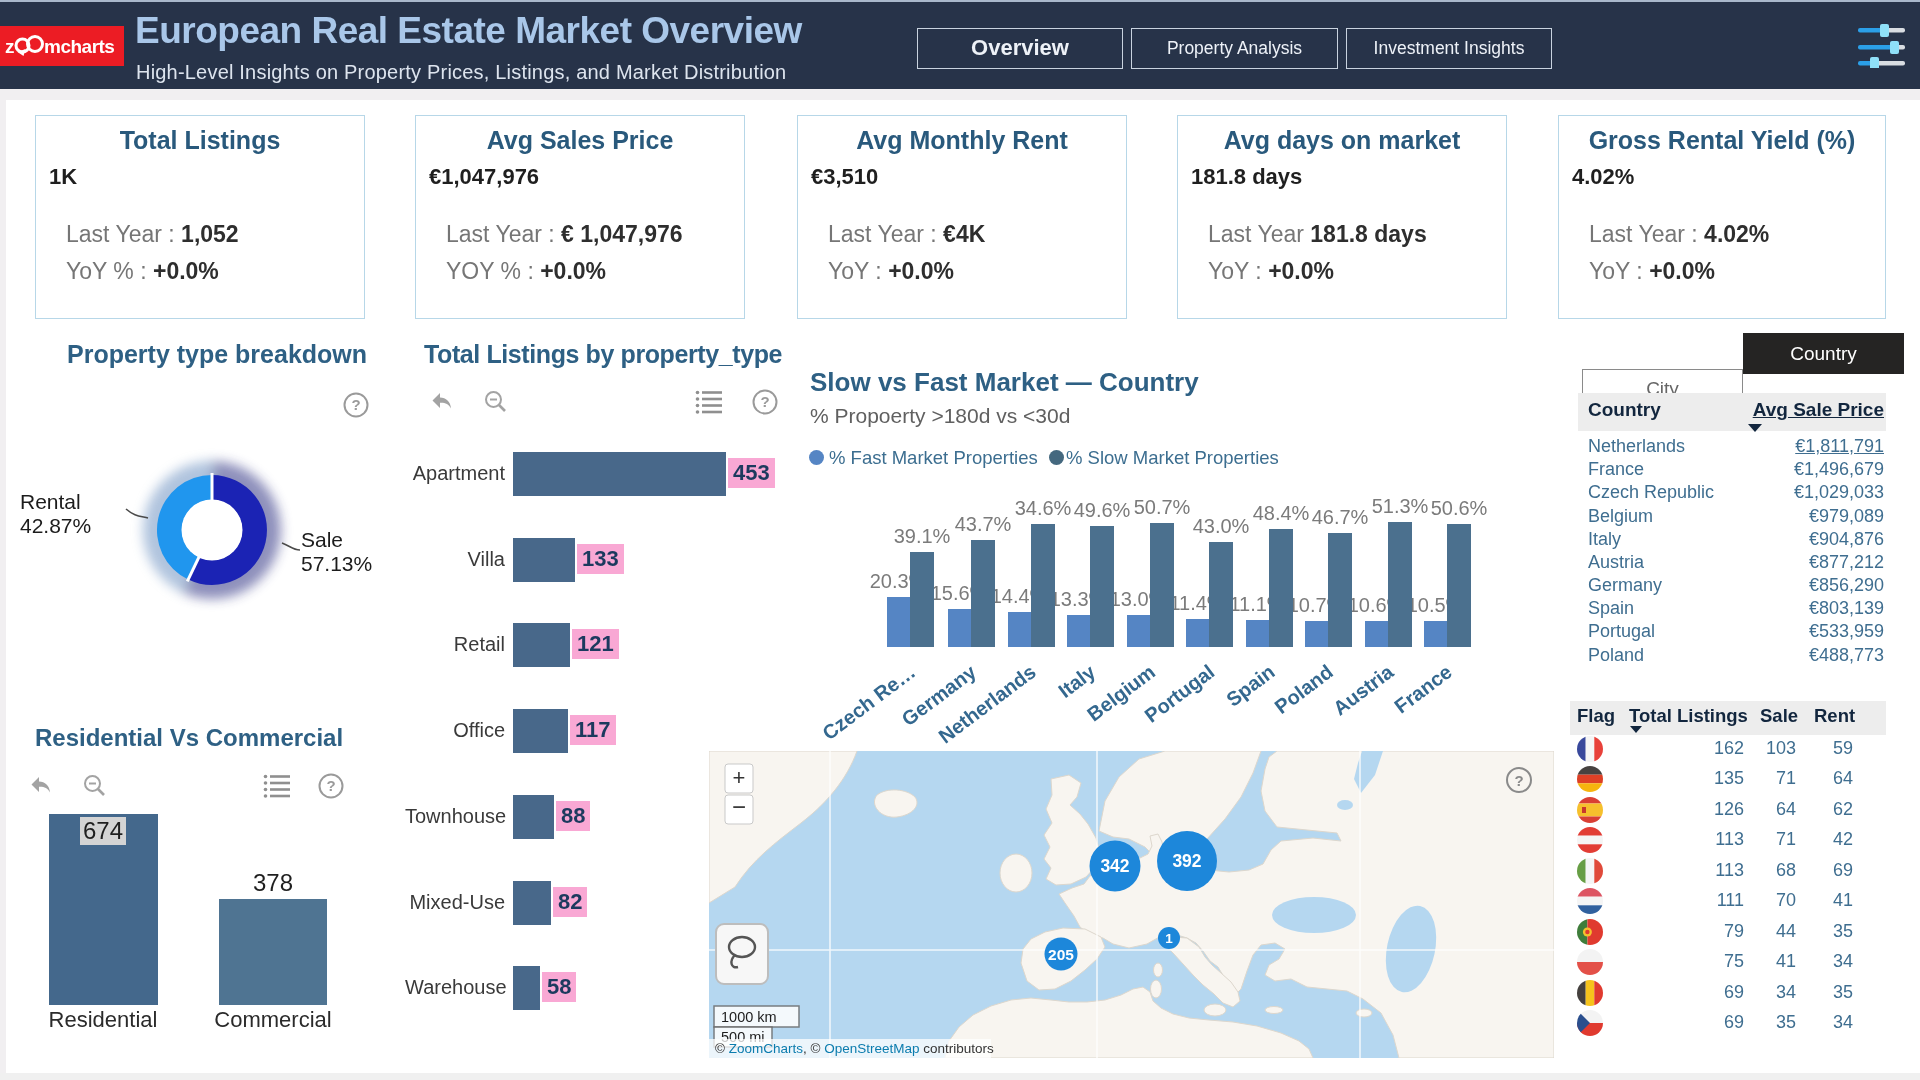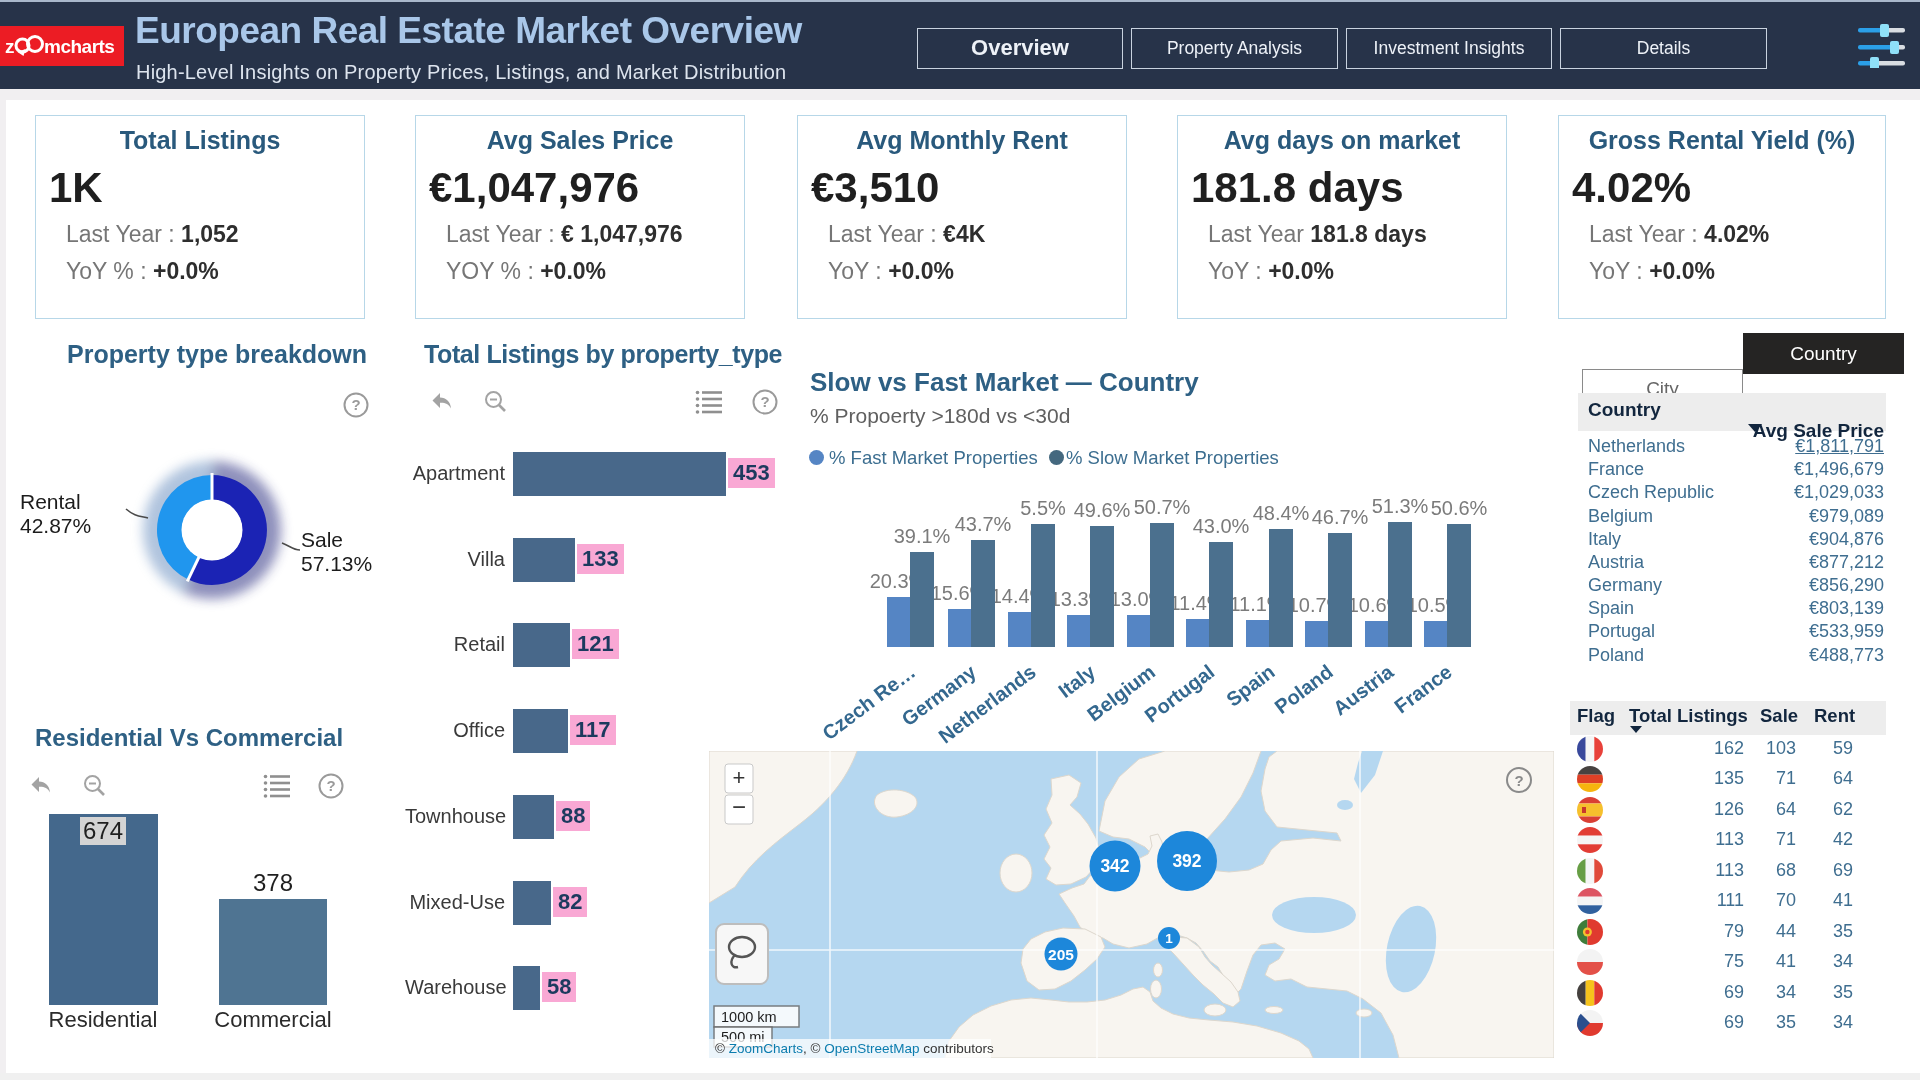--- a/index.html
+++ b/index.html
@@ -13,21 +13,21 @@
   #subtitle { position:absolute; left:136px; top:59px; font-size:20px; color:#dde4ee; letter-spacing:0.2px; }
   .navbtn { position:absolute; top:26px; height:41px; border:1.5px solid #c9d3df; color:#eef2f8; text-align:center; }
   .navbtn span { display:inline-block; line-height:38px; font-size:17.5px; }
   
   #stripTop { position:absolute; left:0; top:89px; width:1920px; height:11px; background:#f1eff1; }
   #stripBottom { position:absolute; left:0; top:1073px; width:1920px; height:7px; background:#f0f0f0; }
   #stripLeft { position:absolute; left:0; top:100px; width:6px; height:973px; background:#f1eff1; }
   
   .card { position:absolute; top:115px; width:330px; height:204px; border:1px solid #b7d7e8; background:#fff; }
   .card .ct { margin-top:10px; text-align:center; font-size:25px; font-weight:bold; color:#29597c; }
-  .card .cv { position:absolute; left:13px; top:48px; font-size:42px; font-weight:bold; color:#1f1f1f; }
+  .card .cv { position:absolute; left:13px; top:48px; font-size:22px; font-weight:bold; color:#1f1f1f; }
   .card .r1 { position:absolute; left:30px; top:105px; font-size:23px; color:#767676; }
   .card .r2 { position:absolute; left:30px; top:142px; font-size:23px; color:#767676; }
   .card b { color:#2e2e2e; }
   
   .ptitle { position:absolute; font-weight:bold; color:#2e6084; }
   .hlabel { position:absolute; font-size:20px; color:#3a3a3a; text-align:right; width:100px; }
   .hbar { position:absolute; background:#48688a; height:44px; }
   .hval { position:absolute; background:#f9a8d4; color:#1c3a5e; font-weight:bold; font-size:22px; padding:2px 5px; }
   
   .fbar { position:absolute; background:#5585c4; z-index:3; }
@@ -63,21 +63,20 @@
       <rect x="0" y="39" width="16" height="4.5" rx="2" fill="#2b9fe8"></rect>
       <rect x="16" y="39" width="31" height="4.5" rx="2" fill="#d9dde2"></rect>
       <rect x="12" y="35" width="9" height="13" rx="2" fill="#8fe0f8"></rect>
     </g>
   </svg>
   <div id="title">European Real Estate Market Overview</div>
   <div id="subtitle">High-Level Insights on Property Prices, Listings, and Market Distribution</div>
   <div class="navbtn" style="left:917px;width:206px;"><span style="font-size:22px;font-weight:bold;">Overview</span></div>
   <div class="navbtn" style="left:1131px;width:207px;"><span>Property Analysis</span></div>
   <div class="navbtn" style="left:1346px;width:206px;"><span>Investment Insights</span></div>
-  <div class="navbtn" style="left:1560px;width:207px;"><span>Details</span></div>
 </div>
 <div id="stripTop"></div>
 <div id="stripBottom"></div>
 <div id="stripLeft"></div>
 
 <div class="card" style="left:35px;">
   <div class="ct">Total Listings</div>
   <div class="cv">1K</div>
   <div class="r1">Last Year : <b>1,052</b></div>
   <div class="r2">YoY % : <b>+0.0%</b></div>
@@ -225,21 +224,21 @@
 <div class="slab" style="left:922px;top:525px;">39.1%</div>
 <div class="xlab" style="right:1007px;top:658px;">Czech Re…</div>
 <div class="fbar" style="left:948px;top:609px;width:23px;height:38px;"></div>
 <div class="sbar" style="left:971px;top:540px;width:24px;height:107px;"></div>
 <div class="flab" style="left:959px;top:582px;">15.6%</div>
 <div class="slab" style="left:983px;top:513px;">43.7%</div>
 <div class="xlab" style="right:946px;top:658px;">Germany</div>
 <div class="fbar" style="left:1008px;top:612px;width:23px;height:35px;"></div>
 <div class="sbar" style="left:1031px;top:524px;width:24px;height:123px;"></div>
 <div class="flab" style="left:1019px;top:585px;">14.4%</div>
-<div class="slab" style="left:1043px;top:497px;">5.5%</div>
+<div class="slab" style="left:1043px;top:497px;">34.6%</div>
 <div class="xlab" style="right:886px;top:658px;">Netherlands</div>
 <div class="fbar" style="left:1067px;top:615px;width:23px;height:32px;"></div>
 <div class="sbar" style="left:1090px;top:526px;width:24px;height:121px;"></div>
 <div class="flab" style="left:1078px;top:588px;">13.3%</div>
 <div class="slab" style="left:1102px;top:499px;">49.6%</div>
 <div class="xlab" style="right:827px;top:658px;">Italy</div>
 <div class="fbar" style="left:1127px;top:615px;width:23px;height:32px;"></div>
 <div class="sbar" style="left:1150px;top:523px;width:24px;height:124px;"></div>
 <div class="flab" style="left:1138px;top:588px;">13.0%</div>
 <div class="slab" style="left:1162px;top:496px;">50.7%</div>
@@ -329,21 +328,21 @@
     <rect x="0" y="288" width="282" height="19" fill="#ffffff" opacity="0.75"></rect>
     <text x="6" y="302" font-size="13.5" font-family="Liberation Sans"><tspan fill="#333">© </tspan><tspan fill="#0b7cae">ZoomCharts</tspan><tspan fill="#333">, © </tspan><tspan fill="#0b7cae">OpenStreetMap</tspan><tspan fill="#333"> contributors</tspan></text>
   </g>
 </svg>
 
 <div class="abs" style="left:1582px;top:333px;width:161px;height:41px;background:#fff;border:1.5px solid #8a8a8a;color:#666;font-size:19px;text-align:center;line-height:38px;margin-top:36px;">City</div>
 <div class="abs" style="left:1743px;top:333px;width:161px;height:41px;background:#252423;color:#fff;font-size:19px;text-align:center;line-height:41px;">Country</div>
 
 <div class="abs" style="left:1578px;top:393px;width:308px;height:38px;background:#ededed;"></div>
 <div class="thead" style="left:1588px;top:399px;">Country</div>
-<div class="thead" style="right:36px;top:420px;position:absolute;">Avg Sale Price</div>
+<div class="thead" style="right:36px;top:399px;position:absolute;text-decoration:underline;">Avg Sale Price</div>
 <div class="abs" style="left:1748px;top:424px;width:0;height:0;border-left:7px solid transparent;border-right:7px solid transparent;border-top:8px solid #12263e;"></div>
 <div class="trow" style="left:1588px;top:436px;">Netherlands</div>
 <div class="tnum" style="right:36px;top:436px;text-decoration:underline;">€1,811,791</div>
 <div class="trow" style="left:1588px;top:459px;">France</div>
 <div class="tnum" style="right:36px;top:459px;">€1,496,679</div>
 <div class="trow" style="left:1588px;top:482px;">Czech Republic</div>
 <div class="tnum" style="right:36px;top:482px;">€1,029,033</div>
 <div class="trow" style="left:1588px;top:506px;">Belgium</div>
 <div class="tnum" style="right:36px;top:506px;">€979,089</div>
 <div class="trow" style="left:1588px;top:529px;">Italy</div>

